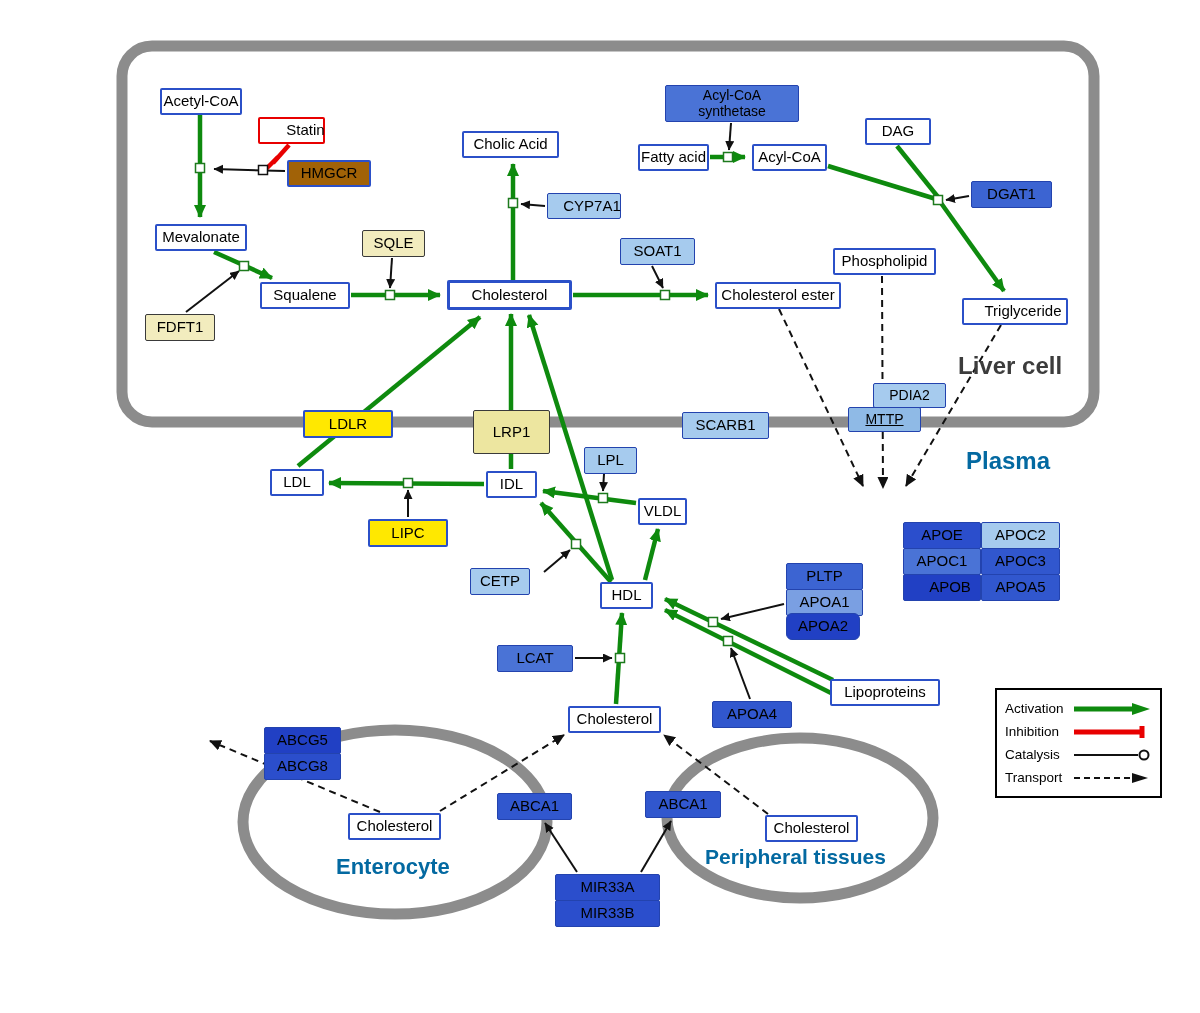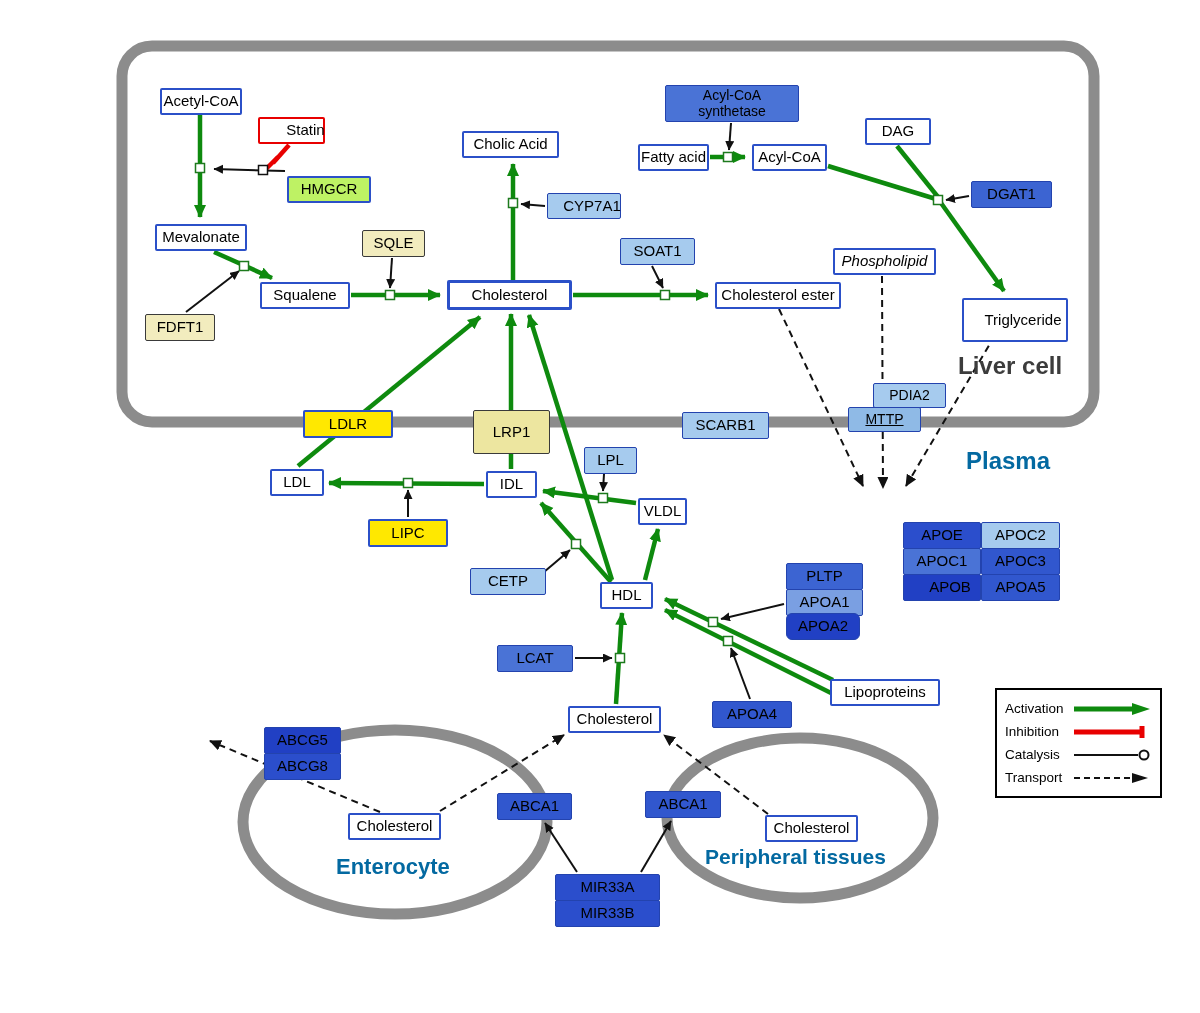--- a/index.html
+++ b/index.html
@@ -119,49 +119,49 @@
   </g>
 </svg>
 
 <div class="region-label" id="liver-label">Liver cell</div>
 <div class="region-label" id="plasma-label">Plasma</div>
 <div class="region-label" id="enterocyte-label">Enterocyte</div>
 <div class="region-label" id="peripheral-label">Peripheral tissues</div>
 
 <div class="node b-blue" style="left: 160px; top: 88px; width: 82px; height: 27px; background-color: rgb(255, 255, 255);">Acetyl-CoA</div>
 <div class="node b-red" style="left: 258px; top: 117px; width: 67px; height: 27px; background-color: rgb(255, 255, 255); padding-left: 28px;">Statin</div>
-<div class="node b-blue" style="left: 287px; top: 160px; width: 84px; height: 27px; background-color: #bef264; margin-top: 16px;">HMGCR</div>
+<div class="node b-blue" style="left: 287px; top: 160px; width: 84px; height: 27px; background-color: #a16207;">HMGCR</div>
 <div class="node b-blue" style="left: 155px; top: 224px; width: 92px; height: 27px; background-color: rgb(255, 255, 255);">Mevalonate</div>
 <div class="node b-dark" style="left: 362px; top: 230px; width: 63px; height: 27px; background-color: rgb(242, 236, 190);">SQLE</div>
 <div class="node b-dark" style="left: 145px; top: 314px; width: 70px; height: 27px; background-color: rgb(242, 236, 190);">FDFT1</div>
 <div class="node b-blue" style="left: 260px; top: 282px; width: 90px; height: 27px; background-color: rgb(255, 255, 255);">Squalene</div>
 <div class="node b-blue" style="left: 462px; top: 131px; width: 97px; height: 27px; background-color: rgb(255, 255, 255);">Cholic Acid</div>
 <div class="node b-gene" style="left: 547px; top: 193px; width: 74px; height: 26px; background-color: rgb(166, 203, 238); padding-left: 16px;">CYP7A1</div>
 <div class="node b-blue-thick" style="left: 447px; top: 280px; width: 125px; height: 30px; background-color: rgb(255, 255, 255);">Cholesterol</div>
 <div class="node b-gene" style="left: 620px; top: 238px; width: 75px; height: 27px; background-color: rgb(166, 203, 238);">SOAT1</div>
 <div class="node b-blue" style="left: 715px; top: 282px; width: 126px; height: 27px; background-color: rgb(255, 255, 255);">Cholesterol ester</div>
 <div class="node b-gene small" style="left: 665px; top: 85px; width: 134px; height: 37px; background-color: rgb(74, 115, 214);">Acyl-CoA
 synthetase</div>
 <div class="node b-blue" style="left: 638px; top: 144px; width: 71px; height: 27px; background-color: rgb(255, 255, 255);">Fatty acid</div>
 <div class="node b-blue" style="left: 752px; top: 144px; width: 75px; height: 27px; background-color: rgb(255, 255, 255);">Acyl-CoA</div>
 <div class="node b-blue" style="left: 865px; top: 118px; width: 66px; height: 27px; background-color: rgb(255, 255, 255);">DAG</div>
 <div class="node b-gene" style="left: 971px; top: 181px; width: 81px; height: 27px; background-color: rgb(60, 100, 210);">DGAT1</div>
-<div class="node b-blue" style="left: 833px; top: 248px; width: 103px; height: 27px; background-color: rgb(255, 255, 255); font-style: italic;">Phospholipid</div>
-<div class="node b-blue" style="left: 962px; top: 298px; width: 106px; height: 44px; background-color: rgb(255, 255, 255); padding-left: 16px;">Triglyceride</div>
+<div class="node b-blue" style="left: 833px; top: 248px; width: 103px; height: 27px; background-color: rgb(255, 255, 255);">Phospholipid</div>
+<div class="node b-blue" style="left: 962px; top: 298px; width: 106px; height: 27px; background-color: rgb(255, 255, 255); padding-left: 16px;">Triglyceride</div>
 <div class="node b-gene small" style="left: 848px; top: 383px; width: 73px; height: 25px; background-color: rgb(166, 203, 238); margin-left: 25px;">PDIA2</div>
 <div class="node b-gene small" style="left: 848px; top: 407px; width: 73px; height: 25px; background-color: rgb(143, 186, 230); text-decoration: underline;">MTTP</div>
 <div class="node b-blue" style="left: 303px; top: 410px; width: 90px; height: 28px; background-color: rgb(255, 232, 0);">LDLR</div>
 <div class="node b-dark" style="left: 473px; top: 410px; width: 77px; height: 44px; background-color: rgb(237, 230, 160);">LRP1</div>
 <div class="node b-gene" style="left: 682px; top: 412px; width: 87px; height: 27px; background-color: rgb(166, 203, 238);">SCARB1</div>
 <div class="node b-blue" style="left: 270px; top: 469px; width: 54px; height: 27px; background-color: rgb(255, 255, 255);">LDL</div>
 <div class="node b-blue" style="left: 486px; top: 471px; width: 51px; height: 27px; background-color: rgb(255, 255, 255);">IDL</div>
 <div class="node b-blue" style="left: 368px; top: 519px; width: 80px; height: 28px; background-color: rgb(255, 232, 0);">LIPC</div>
 <div class="node b-gene" style="left: 584px; top: 447px; width: 53px; height: 27px; background-color: rgb(166, 203, 238);">LPL</div>
 <div class="node b-blue" style="left: 638px; top: 498px; width: 49px; height: 27px; background-color: rgb(255, 255, 255);">VLDL</div>
-<div class="node b-gene" style="left: 470px; top: 568px; width: 76px; height: 27px; background-color: rgb(166, 203, 238);">CETP</div>
+<div class="node b-gene" style="left: 470px; top: 568px; width: 60px; height: 27px; background-color: rgb(166, 203, 238);">CETP</div>
 <div class="node b-blue" style="left: 600px; top: 582px; width: 53px; height: 27px; background-color: rgb(255, 255, 255);">HDL</div>
 <div class="node b-gene" style="left: 497px; top: 645px; width: 76px; height: 27px; background-color: rgb(74, 115, 214);">LCAT</div>
 <div class="node b-gene" style="left: 786px; top: 563px; width: 77px; height: 27px; background-color: rgb(60, 100, 210);">PLTP</div>
 <div class="node b-gene" style="left: 786px; top: 589px; width: 77px; height: 27px; background-color: rgb(122, 159, 226);">APOA1</div>
 <div class="node b-gene" style="left: 786px; top: 613px; width: 74px; height: 27px; background-color: rgb(33, 64, 196); border-radius: 6px;">APOA2</div>
 <div class="node b-gene" style="left: 712px; top: 701px; width: 80px; height: 27px; background-color: rgb(49, 87, 206);">APOA4</div>
 <div class="node b-blue" style="left: 830px; top: 679px; width: 110px; height: 27px; background-color: rgb(255, 255, 255);">Lipoproteins</div>
 <div class="node b-gene" style="left: 903px; top: 522px; width: 78px; height: 27px; background-color: rgb(43, 78, 204);">APOE</div>
 <div class="node b-gene" style="left: 981px; top: 522px; width: 79px; height: 27px; background-color: rgb(166, 203, 238);">APOC2</div>
 <div class="node b-gene" style="left: 903px; top: 548px; width: 78px; height: 27px; background-color: rgb(74, 115, 214);">APOC1</div>

